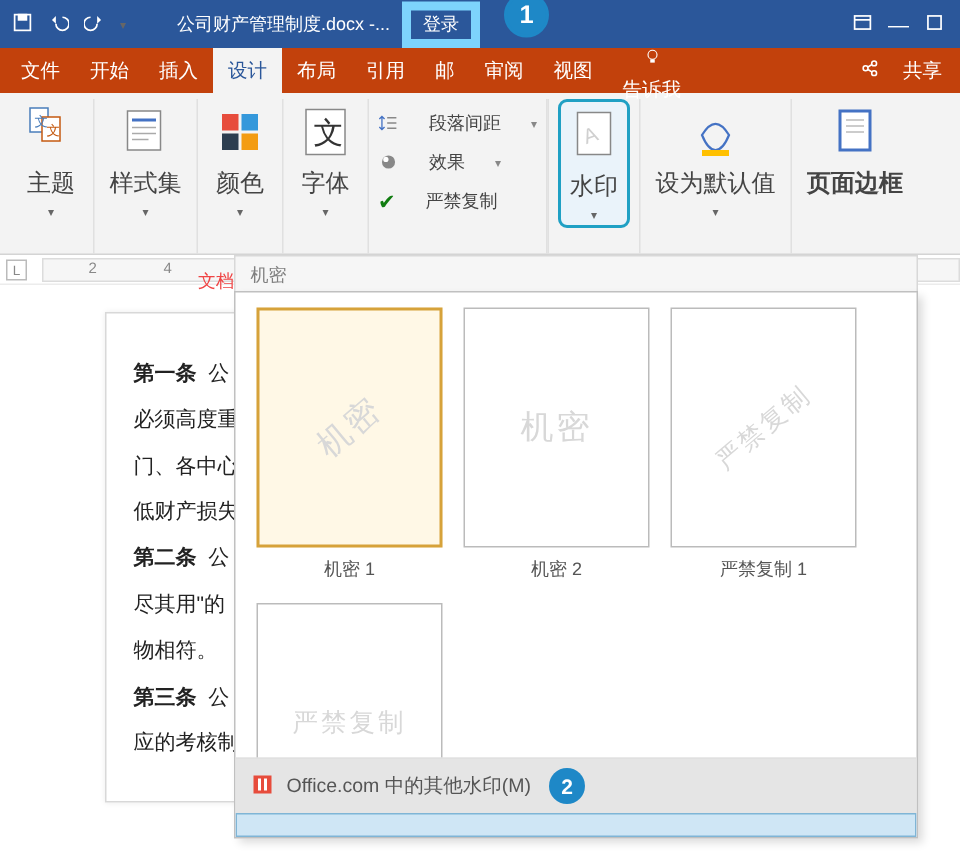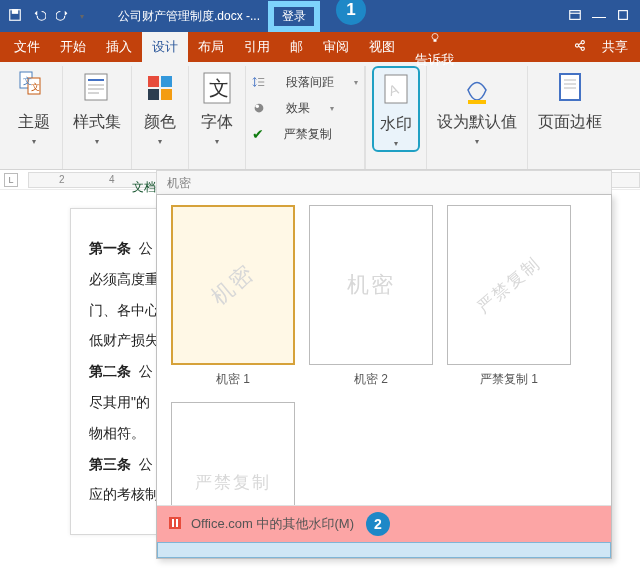--- a/index.html
+++ b/index.html
@@ -18,21 +18,21 @@
   
   .ribbon-tabs { background: #c2410c; height: 30px; display: flex; align-items: stretch; color: #fff; font-size: 13px; padding-left: 4px; position: relative; }
   .ribbon-tab { padding: 0 10px; display: flex; align-items: center; cursor: pointer; position: relative; }
   .ribbon-tab.active { background: #f3f3f3; color: #2b579a; text-align: center; }
   .callout1 { position: absolute; left: 336px; top: -5px; width: 30px; height: 30px; background: #1e88c7; border-radius: 50%; color: #fff; display: flex; align-items: center; justify-content: center; font-weight: bold; font-size: 17px; z-index: 30; border: 2px solid #1e88c7; }
   .share { margin-left: auto; padding: 0 12px; display: flex; align-items: center; gap: 16px; }
 
   
   .ribbon { background: #f3f3f3; height: 108px; border-bottom: 1px solid #d4d4d4; display: flex; padding: 4px 6px 0 6px; font-size: 12px; color: #444; }
   .rib-group { display: flex; flex-direction: column; align-items: center; border-right: 1px solid #e0e0e0; padding: 0 6px; justify-content: flex-start; }
-  .rib-group:last-child { border-right: none; }
+  .rib-group:last-child { border-right: none; font-weight: bold; }
   .big-btn { display: flex; flex-direction: column; align-items: center; gap: 4px; padding: 2px 4px; cursor: pointer; }
   .big-btn .icon-box { width: 36px; height: 40px; display: flex; align-items: center; justify-content: center; }
   .big-btn span.lbl { font-size: 16px; }
   .drop-caret { font-size: 8px; color: #666; }
   .fmt-group { flex-direction: column; align-items: flex-start; gap: 6px; }
   .fmt-row { display: flex; align-items: center; gap: 20px; height: 20px; }
   .fmt-row svg { width: 14px; height: 14px; }
   .check-mark { color: #107c10; font-size: 14px; }
   .highlight-box { border: 2px solid #1fa0c4; border-radius: 6px; padding: 2px 4px; background: #eaf3fa; }
 
@@ -40,33 +40,33 @@
   .gallery-head { position: absolute; left: 156px; top: 170px; right: 28px; height: 24px; background: #f6f6f6; border-top: 1px solid #d8d8d8; border-left: 1px solid #d8d8d8; border-right: 1px solid #d8d8d8; font-size: 12px; color: #808080; padding: 4px 10px; z-index: 20; }
 
   
   .gallery-panel { position: absolute; left: 156px; top: 194px; right: 28px; bottom: 10px; background: #fff; border: 1px solid #c0c0c0; box-shadow: 3px 3px 6px rgba(0,0,0,0.15); z-index: 20; overflow: hidden; }
   .gallery-grid { display: flex; flex-wrap: wrap; gap: 14px; padding: 10px 14px; }
   .gallery-item { display: flex; flex-direction: column; align-items: center; gap: 6px; }
   .thumb { width: 124px; height: 160px; border: 1px solid #bbb; background: #fff; position: relative; overflow: hidden; }
   .thumb.selected { border: 2px solid #d6a23a; background: #fff8e6; }
   .wm-text { position: absolute; left: 50%; top: 50%; transform: translate(-50%, -50%) rotate(-40deg); color: #d8d8d8; font-size: 22px; letter-spacing: 2px; white-space: nowrap; }
   .thumb-caption { font-size: 12px; color: #555; text-align: right; }
-  .gallery-footer { position: absolute; left: 0; right: 0; bottom: 0; border-top: 1px solid #e0e0e0; background: #fca5a5; }
+  .gallery-footer { position: absolute; left: 0; right: 0; bottom: 0; border-top: 1px solid #e0e0e0; background: #e5e5e5; }
   .gallery-footer .menu-row { display: flex; align-items: center; gap: 8px; padding: 6px 10px; font-size: 13px; color: #555; cursor: pointer; }
   .callout2 { width: 24px; height: 24px; background: #1e88c7; border-radius: 50%; color: #fff; display: flex; align-items: center; justify-content: center; font-weight: bold; font-size: 14px; margin-left: 4px; }
 
   
   .workspace { position: absolute; left: 0; top: 170px; right: 0; bottom: 0; background: #fff; }
   .ruler { height: 20px; background: #fff; border-bottom: 1px solid #ececec; display: flex; align-items: center; font-size: 10px; color: #888; padding-left: 4px; gap: 2px; }
   .ruler .tabstop { border: 1px solid #bbb; width: 14px; height: 14px; display: inline-flex; align-items: center; justify-content: center; margin-right: 4px; font-size: 9px; }
   .ruler-track { flex: 1; height: 16px; background: #f6f6f6; border: 1px solid #dcdcdc; position: relative; margin-left: 4px; }
   .doc-page { margin: 18px 0 0 70px; width: 520px; background: #fff; border: 1px solid #d8d8d8; padding: 24px 18px; box-shadow: 0 0 4px rgba(0,0,0,0.08); }
   .doc-page p { font-size: 14px; color: #222; line-height: 2.2; }
   .doc-page .hdr { font-weight: bold; display: inline; }
-  .trunc-label { position: absolute; left: 132px; top: 9px; font-size: 12px; color: #14532d; z-index: 19; }
+  .trunc-label { position: absolute; left: 132px; top: 9px; font-size: 12px; color: #ef4444; z-index: 19; }
 
 </style>
 </head>
 <body>
 
 <div class="titlebar">
   <div class="qat">
     <span>
       <svg viewBox="0 0 16 16" fill="none" stroke="#fff" stroke-width="1.3">
           <rect x="2" y="2" width="12" height="12"></rect>

